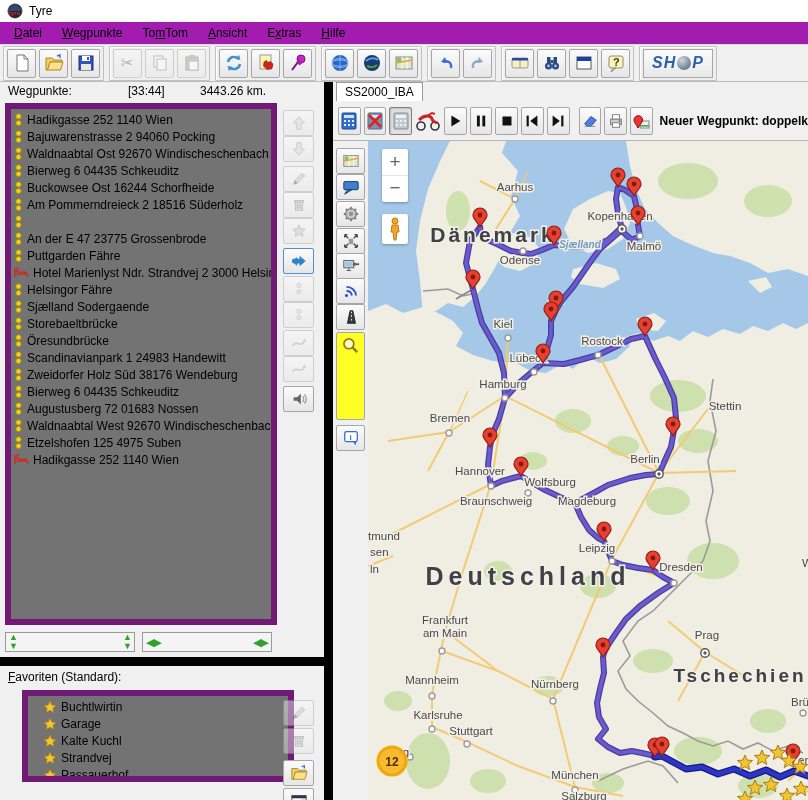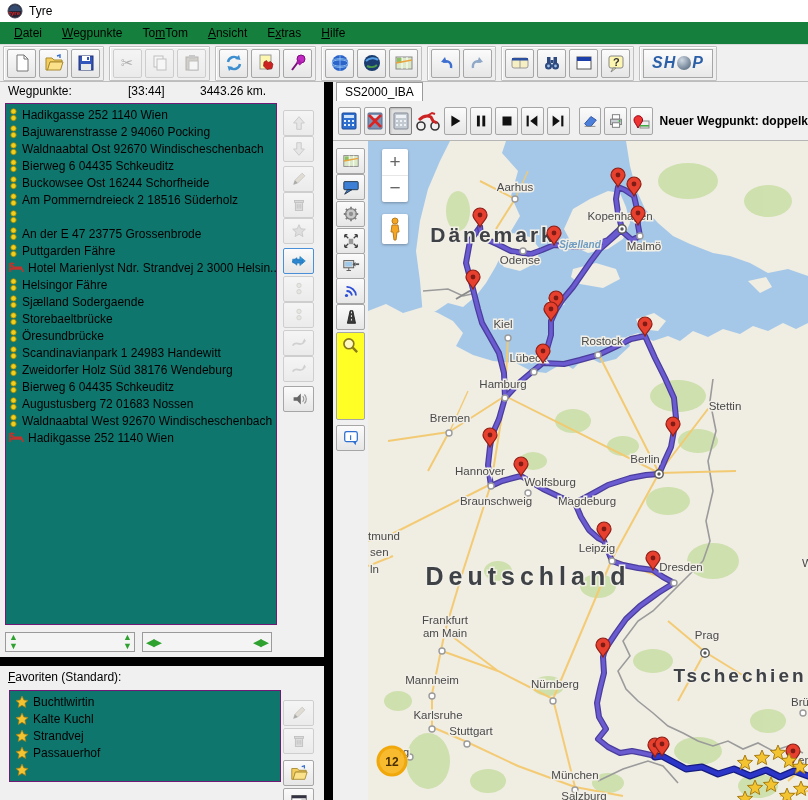--- a/index.html
+++ b/index.html
@@ -1,53 +1,53 @@
 <!DOCTYPE html>
 <html><head>
 <meta charset="utf-8">
 <style>
   html,body{margin:0;padding:0}
   body{width:808px;height:800px;overflow:hidden;background:#F0F0F0;
        font-family:"Liberation Sans","DejaVu Sans",sans-serif;font-size:12px;color:#000;position:relative}
   .abs{position:absolute}
   
   #titlebar{left:0;top:0;width:808px;height:22px;background:#fff;display:flex;align-items:center;gap:6px;padding-left:7px;box-sizing:border-box}
-  #menubar{left:0;top:22px;width:808px;height:22px;background:#15803d;display:flex;align-items:center;padding-left:4px;box-sizing:border-box}
+  #menubar{left:0;top:22px;width:808px;height:22px;background:#a21caf;display:flex;align-items:center;padding-left:4px;box-sizing:border-box}
   .menu-item{padding:3px 10px;cursor:default}
   .menu-item u{text-decoration:underline}
   
   #toolbar{left:0;top:44px;width:808px;height:38px;border-top:1px solid #d9d9d9;border-bottom:1px solid #bdbdbd;
            background:#F0F0F0;display:flex;align-items:center;gap:5px;padding-left:3px;box-sizing:border-box}
   .tgroup{display:flex;gap:3px;padding:2px 3px;border:1px solid #c0c0c0;background:#efefef;box-shadow:inset 1px 1px 0 #fff;border-radius:1px}
   .tbtn{width:27px;height:27px;display:flex;align-items:center;justify-content:center;border:1px solid #a6a6a6;
         background:linear-gradient(#fbfbfb,#e6e6e6);border-radius:2px;cursor:pointer}
   .tbtn.disabled{opacity:.45;filter:grayscale(80%)}
   .tbtn.pressed{background:#e0e0e0;border-color:#7f7f7f;box-shadow:inset 1px 1px 2px #bbb}
   #shop-btn{height:27px;padding:0 8px;display:flex;align-items:center;border:1px solid #a6a6a6;background:linear-gradient(#fcfcfc,#e8e8e8);
             font-weight:bold;font-style:italic;font-size:16px;color:#2b5fa8;letter-spacing:1px}
   #shop-globe{display:inline-block;width:14px;height:14px;border-radius:50%;margin:0 1px;
               background:radial-gradient(circle at 35% 30%,#cfd8e2,#7c8da0 60%,#4d5d70)}
   
   #wp-header{left:0;top:84px;width:324px;height:18px}
   #wp-label{left:8px;top:0}
   #wp-count{left:128px;top:0}
   #wp-distance{left:0;top:0;width:266px;text-align:right}
-  .listbox{background:#0f766e;border:1px solid #701a75;box-sizing:border-box;overflow:hidden}
+  .listbox{background:#737373;border:6px solid #701a75;box-sizing:border-box;overflow:hidden}
   #wp-list{left:5px;top:103px;width:272px;height:522px;padding:2px 0}
   .li{display:flex;align-items:center;gap:4px;height:17px;padding-left:3px;white-space:nowrap}
   .li svg{flex:0 0 auto}
   .sidecol .tbtn{position:absolute;left:0;width:29px;height:24px}
   #wp-side{left:283px;top:0;width:29px}
   #fav-side{left:283px;top:0;width:29px}
   .spinbox{border:1px solid #9a9a9a;background:#f4f4f4;height:20px;display:flex;align-items:center;justify-content:space-between;padding:0 3px;box-sizing:border-box}
   .green{color:#2ea12e;font-size:9px;line-height:9px;letter-spacing:-1px}
   #hsash{left:0;top:657px;width:324px;height:9px;background:#000}
   #vsash{left:324px;top:82px;width:9px;height:718px;background:#000}
   #fav-label{left:8px;top:670px}
-  #fav-list{left:9px;top:690px;width:272px;height:92px;padding:2px 2px}
+  #fav-list{left:22px;top:690px;width:272px;height:92px;padding:2px 12px}
   
   #tabbar{left:333px;top:82px;width:475px;height:19px;border-bottom:1px solid #9a9a9a;background:#f0f0f0}
   #map-tab{left:3px;top:0;height:19px;padding:2px 8px;background:#fff;border:1px solid #9a9a9a;border-bottom:none;box-sizing:border-box}
   #map-toolbar{left:333px;top:101px;width:475px;height:40px;background:#f0f0f0;border-bottom:1px solid #b5b5b5;
                display:flex;align-items:center;gap:3px;padding-left:5px;box-sizing:border-box;overflow:hidden}
   #map-toolbar .tbtn{width:26px;height:26px}
   #map-status{font-weight:bold;white-space:nowrap;margin-left:4px}
   #map-tools{left:333px;top:141px;width:35px;height:659px;background:#f0f0f0}
   #map-tools .tbtn{position:absolute;left:3px;width:27px;height:24px}
   #search-strip{position:absolute;left:3px;top:191px;width:27px;height:86px;border:1px solid #a6a6a6;background:#ffff26;border-radius:2px;cursor:pointer}
@@ -361,20 +361,27 @@
       <span>Augustusberg 72 01683 Nossen</span>
     </div>
     <div class="li">
       <svg width="9" height="14" viewBox="0 0 9 14">
         <circle cx="4.5" cy="3.4" r="2.7" fill="#F2CF1D" stroke="#9a8300" stroke-width=".8"></circle>
         <circle cx="4.5" cy="10" r="2.7" fill="#F2CF1D" stroke="#9a8300" stroke-width=".8"></circle>
       </svg>
       <span>Waldnaabtal West 92670 Windischeschenbach</span>
     </div>
     <div class="li">
+      <svg width="9" height="14" viewBox="0 0 9 14">
+        <circle cx="4.5" cy="3.4" r="2.7" fill="#F2CF1D" stroke="#9a8300" stroke-width=".8"></circle>
+        <circle cx="4.5" cy="10" r="2.7" fill="#F2CF1D" stroke="#9a8300" stroke-width=".8"></circle>
+      </svg>
+      <span>Etzelshofen 125 4975 Suben</span>
+    </div>
+    <div class="li">
       <svg width="15" height="13" viewBox="0 0 15 13">
         <path d="M1 2v9M1 8h12l1 3M1 5h3v3" fill="none" stroke="#C4332B" stroke-width="1.6"></path>
         <path d="M2 1l4 1.5L2 4z" fill="#C4332B"></path>
         <rect x="5" y="5.5" width="8" height="2.5" fill="#C4332B"></rect>
       </svg>
       <span>Hadikgasse 252 1140 Wien</span>
     </div>
   </div>
 
 <div class="abs sidecol" id="wp-side">
@@ -456,20 +463,26 @@
 <div class="abs" id="hsash"></div>
 <div class="abs" id="vsash"></div>
 
 <div class="abs" id="fav-label"><u>F</u>avoriten (Standard):</div>
 <div class="abs listbox" id="fav-list">
     <div class="li">
       <svg width="14" height="14" viewBox="0 0 20 20">
         <path d="M10 1.5l2.6 5.6 6.1.7-4.5 4.1 1.2 6L10 14.8l-5.4 3.1 1.2-6L1.3 7.8l6.1-.7z" fill="#F4C430" stroke="#A87D12" stroke-width="1"></path>
       </svg>
       <span>Buchtlwirtin</span>
+    </div>
+    <div class="li">
+      <svg width="14" height="14" viewBox="0 0 20 20">
+        <path d="M10 1.5l2.6 5.6 6.1.7-4.5 4.1 1.2 6L10 14.8l-5.4 3.1 1.2-6L1.3 7.8l6.1-.7z" fill="#F4C430" stroke="#A87D12" stroke-width="1"></path>
+      </svg>
+      <span>Garage</span>
     </div>
     <div class="li">
       <svg width="14" height="14" viewBox="0 0 20 20">
         <path d="M10 1.5l2.6 5.6 6.1.7-4.5 4.1 1.2 6L10 14.8l-5.4 3.1 1.2-6L1.3 7.8l6.1-.7z" fill="#F4C430" stroke="#A87D12" stroke-width="1"></path>
       </svg>
       <span>Kalte Kuchl</span>
     </div>
     <div class="li">
       <svg width="14" height="14" viewBox="0 0 20 20">
         <path d="M10 1.5l2.6 5.6 6.1.7-4.5 4.1 1.2 6L10 14.8l-5.4 3.1 1.2-6L1.3 7.8l6.1-.7z" fill="#F4C430" stroke="#A87D12" stroke-width="1"></path>

